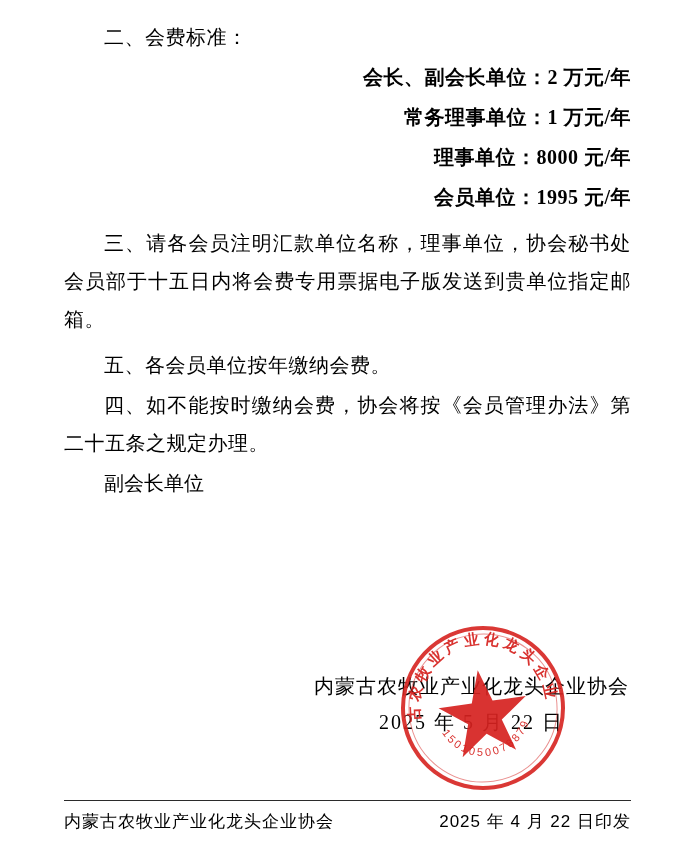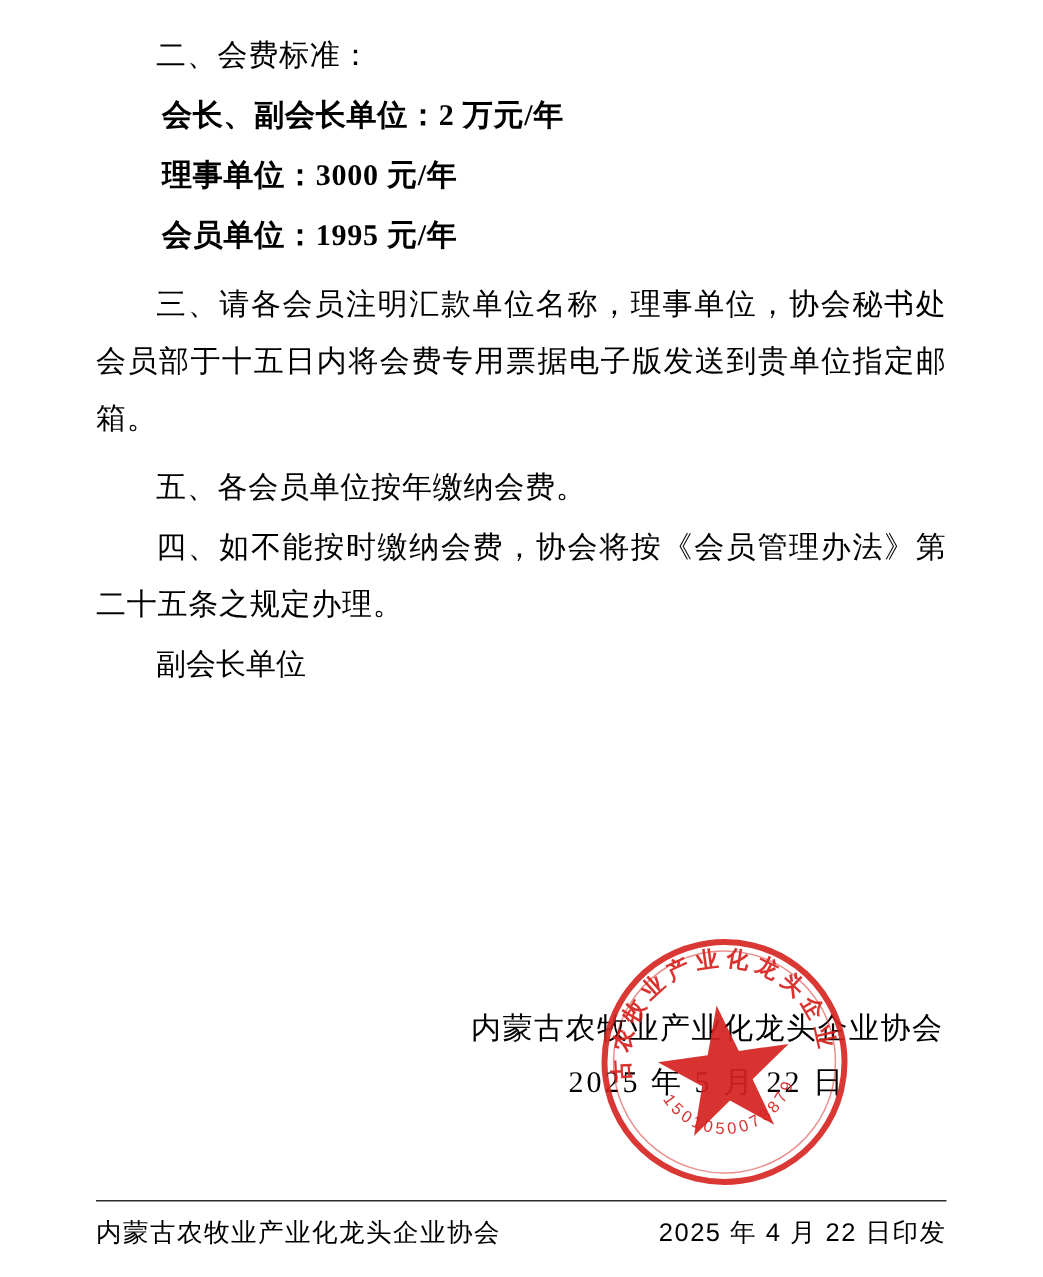--- a/index.html
+++ b/index.html
@@ -36,20 +36,21 @@
   .para.indent {
     text-indent: 40px;
   }
   .item-line {
     font-size: 20px;
     line-height: 38px;
     font-weight: bold;
     margin: 0 0 2px 0;
     text-indent: 44px;
     letter-spacing: 0.5px;
+    text-align: right;
   }
   .gap-sm { height: 6px; }
   .notice-line {
     font-size: 20px;
     line-height: 38px;
     text-indent: 40px;
     margin: 0;
   }
 
   
@@ -102,21 +103,22 @@
 </head>
 <body>
 
 <div class="page">
 
   <div class="body-text">
 
     <p class="para indent">二、会费标准：</p>
 
     <p class="item-line">会长、副会长单位：2 万元/年</p>
-    <p class="item-line">理事单位：3000 元/年</p>
+    <p class="item-line">常务理事单位：1 万元/年</p>
+    <p class="item-line">理事单位：8000 元/年</p>
     <p class="item-line">会员单位：1995 元/年</p>
 
     <div class="gap-sm"></div>
 
     <p class="para indent">三、请各会员注明汇款单位名称，理事单位，协会秘书处会员部于十五日内将会费专用票据电子版发送到贵单位指定邮箱。</p>
 
     <div class="gap-sm"></div>
 
     <p class="para indent">五、各会员单位按年缴纳会费。</p>
 

